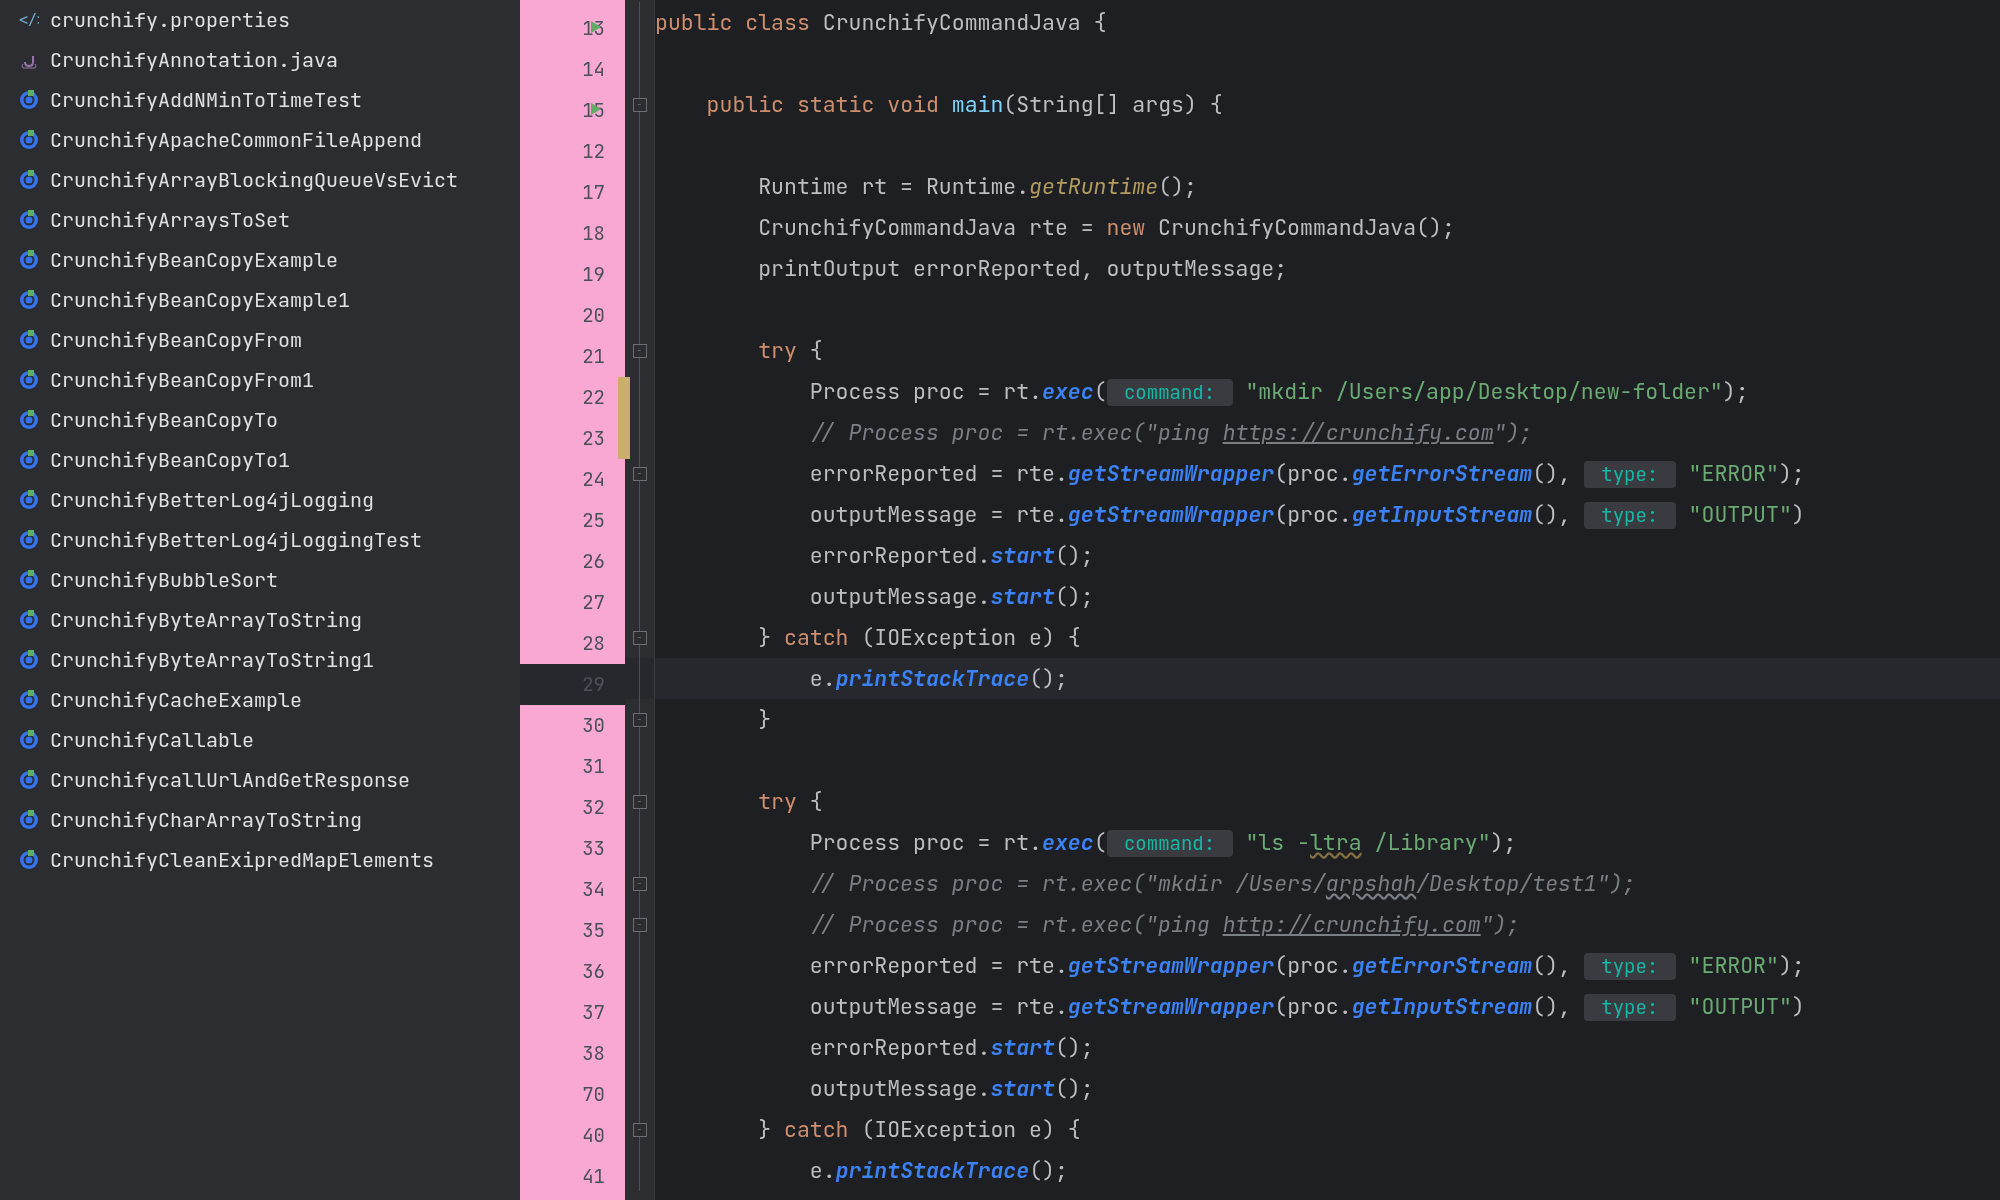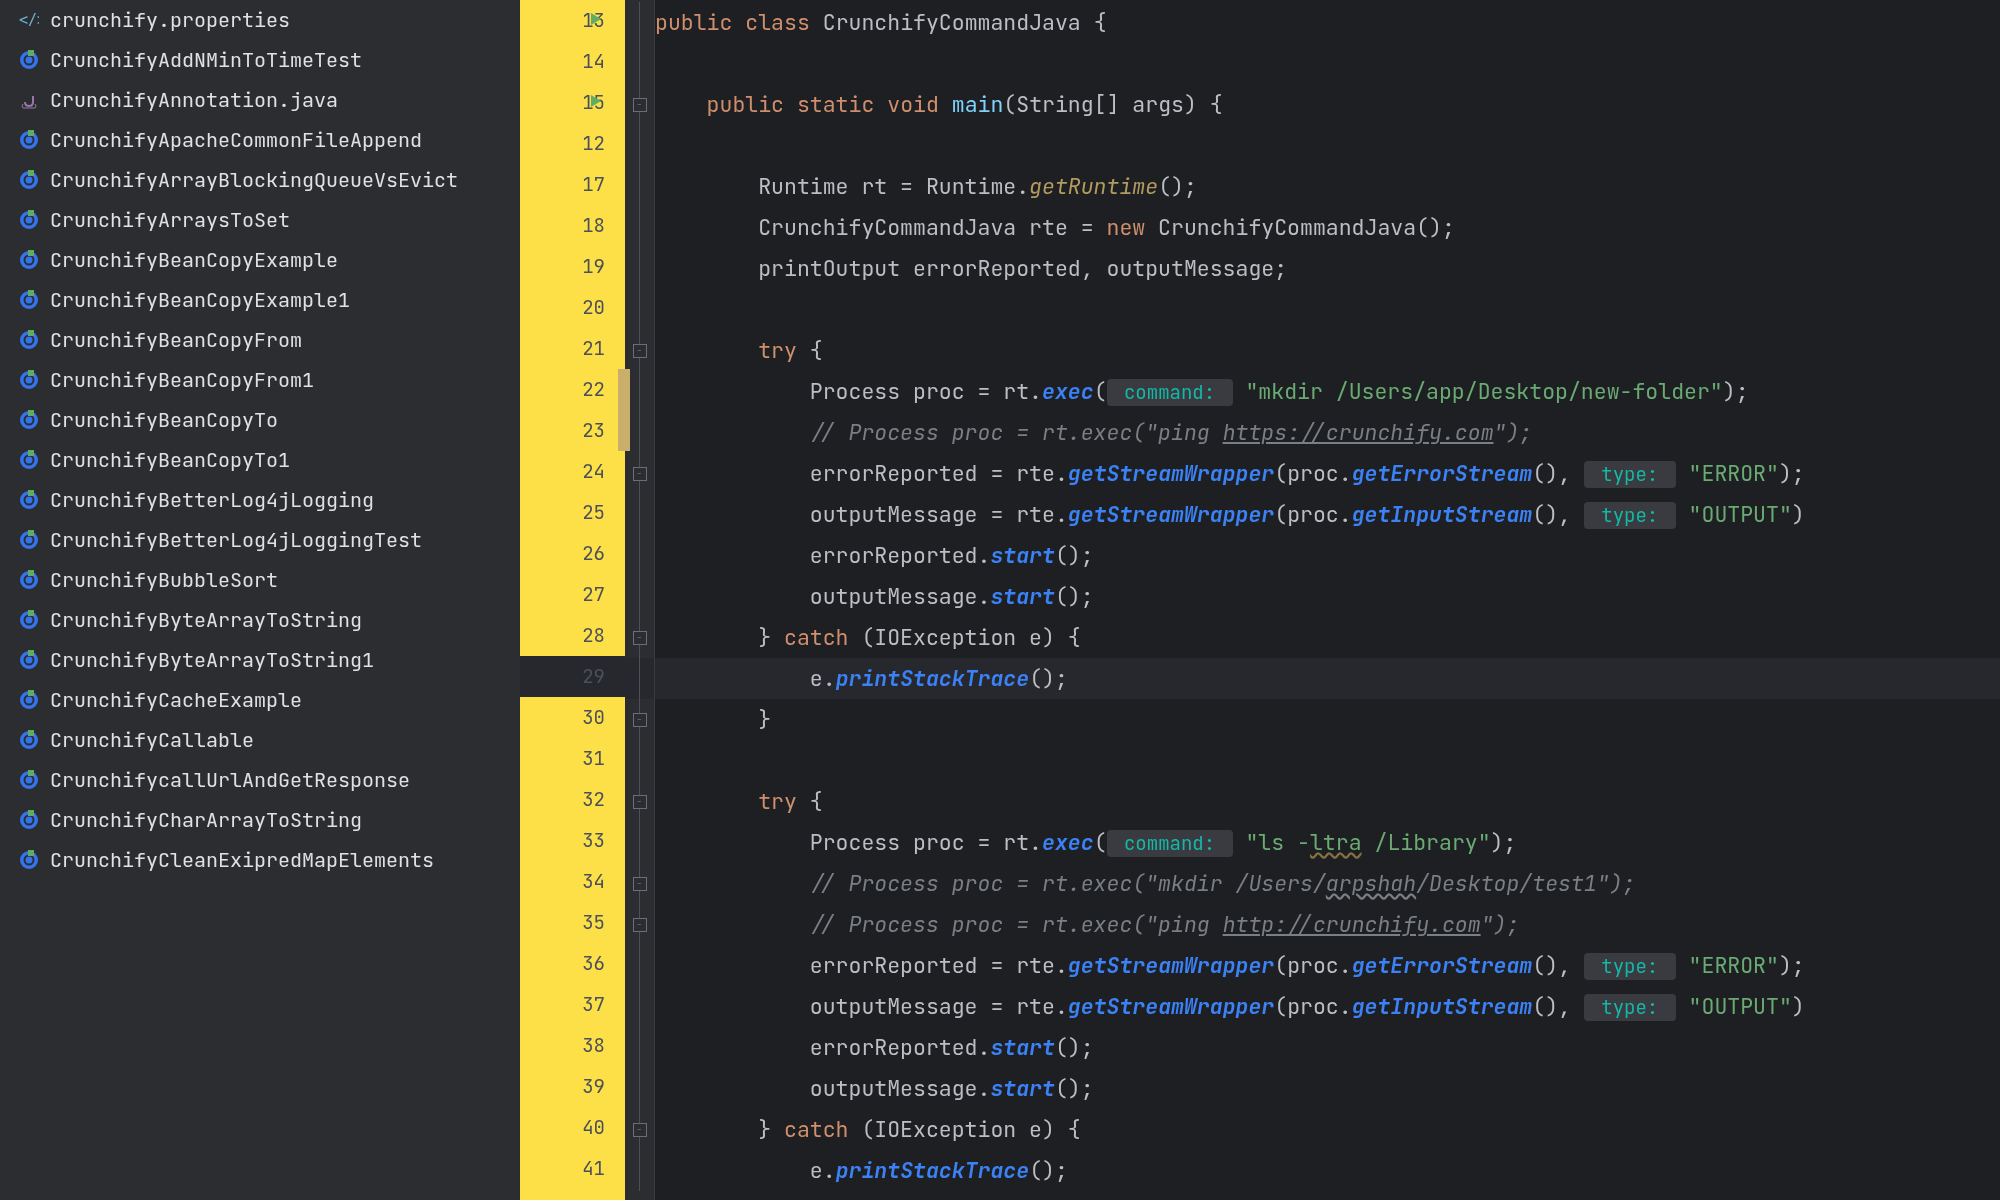--- a/index.html
+++ b/index.html
@@ -32,23 +32,23 @@
   width: 22px;
   height: 22px;
   margin-right: 10px;
   flex-shrink: 0;
   display: inline-flex;
   align-items: center;
   justify-content: center;
 }
 .gutter {
   width: 105px;
-  background: #fde047;
+  background: #f9a8d4;
   flex-shrink: 0;
-  padding-top: 0;
+  padding-top: 8px;
 }
 .gutter-row {
   height: 41px;
   display: flex;
   align-items: center;
   justify-content: flex-end;
   padding-right: 20px;
   color: #4b5059;
   font-size: 19px;
   position: relative;
@@ -138,36 +138,36 @@
       <span class="file-icon">
         <svg width="20" height="20" viewBox="0 0 20 20">
           <text x="0" y="15" font-size="15" fill="#6fb3d2" font-family="monospace">&lt;/&gt;</text>
         </svg>
       </span>
       <span>crunchify.properties</span>
     </div>
     <div class="file-item">
       <span class="file-icon">
         <svg width="20" height="20" viewBox="0 0 20 20">
-          <circle cx="10" cy="10" r="9" fill="#3574f0"></circle>
-          <circle cx="10" cy="10" r="5.5" fill="#2b2d30"></circle>
-          <circle cx="10" cy="10" r="3.5" fill="#3574f0"></circle>
-          <rect x="9" y="0" width="6" height="6" fill="#5fad65"></rect>
-        </svg>
-      </span>
-      <span>CrunchifyAddNMinToTimeTest</span>
-    </div>
-    <div class="file-item">
-      <span class="file-icon">
-        <svg width="20" height="20" viewBox="0 0 20 20">
           <path d="M6 12 Q6 16 10 16 Q14 16 14 12 L14 6" stroke="#9876aa" fill="none" stroke-width="2"></path>
           <path d="M4 14 Q2 16 4 18 L16 18 Q18 16 16 14" stroke="#9876aa" fill="none" stroke-width="1"></path>
         </svg>
       </span>
       <span>CrunchifyAnnotation.java</span>
+    </div>
+    <div class="file-item">
+      <span class="file-icon">
+        <svg width="20" height="20" viewBox="0 0 20 20">
+          <circle cx="10" cy="10" r="9" fill="#3574f0"></circle>
+          <circle cx="10" cy="10" r="5.5" fill="#2b2d30"></circle>
+          <circle cx="10" cy="10" r="3.5" fill="#3574f0"></circle>
+          <rect x="9" y="0" width="6" height="6" fill="#5fad65"></rect>
+        </svg>
+      </span>
+      <span>CrunchifyAddNMinToTimeTest</span>
     </div>
     <div class="file-item">
       <span class="file-icon">
         <svg width="20" height="20" viewBox="0 0 20 20">
           <circle cx="10" cy="10" r="9" fill="#3574f0"></circle>
           <circle cx="10" cy="10" r="5.5" fill="#2b2d30"></circle>
           <circle cx="10" cy="10" r="3.5" fill="#3574f0"></circle>
           <rect x="9" y="0" width="6" height="6" fill="#5fad65"></rect>
         </svg>
       </span>
@@ -397,21 +397,21 @@
     <div class="gutter-row" style="background: rgb(38, 40, 46);">29</div>
     <div class="gutter-row">30</div>
     <div class="gutter-row">31</div>
     <div class="gutter-row">32</div>
     <div class="gutter-row">33</div>
     <div class="gutter-row">34</div>
     <div class="gutter-row">35</div>
     <div class="gutter-row">36</div>
     <div class="gutter-row">37</div>
     <div class="gutter-row">38</div>
-    <div class="gutter-row">39</div>
+    <div class="gutter-row">70</div>
     <div class="gutter-row">40</div>
     <div class="gutter-row">41</div>
   </div>
 
 <div class="fold-col" id="foldcol">
     <div class="fold-row">
       <div class="fold-line"></div>
     </div>
     <div class="fold-row">
       <div class="fold-line"></div>

